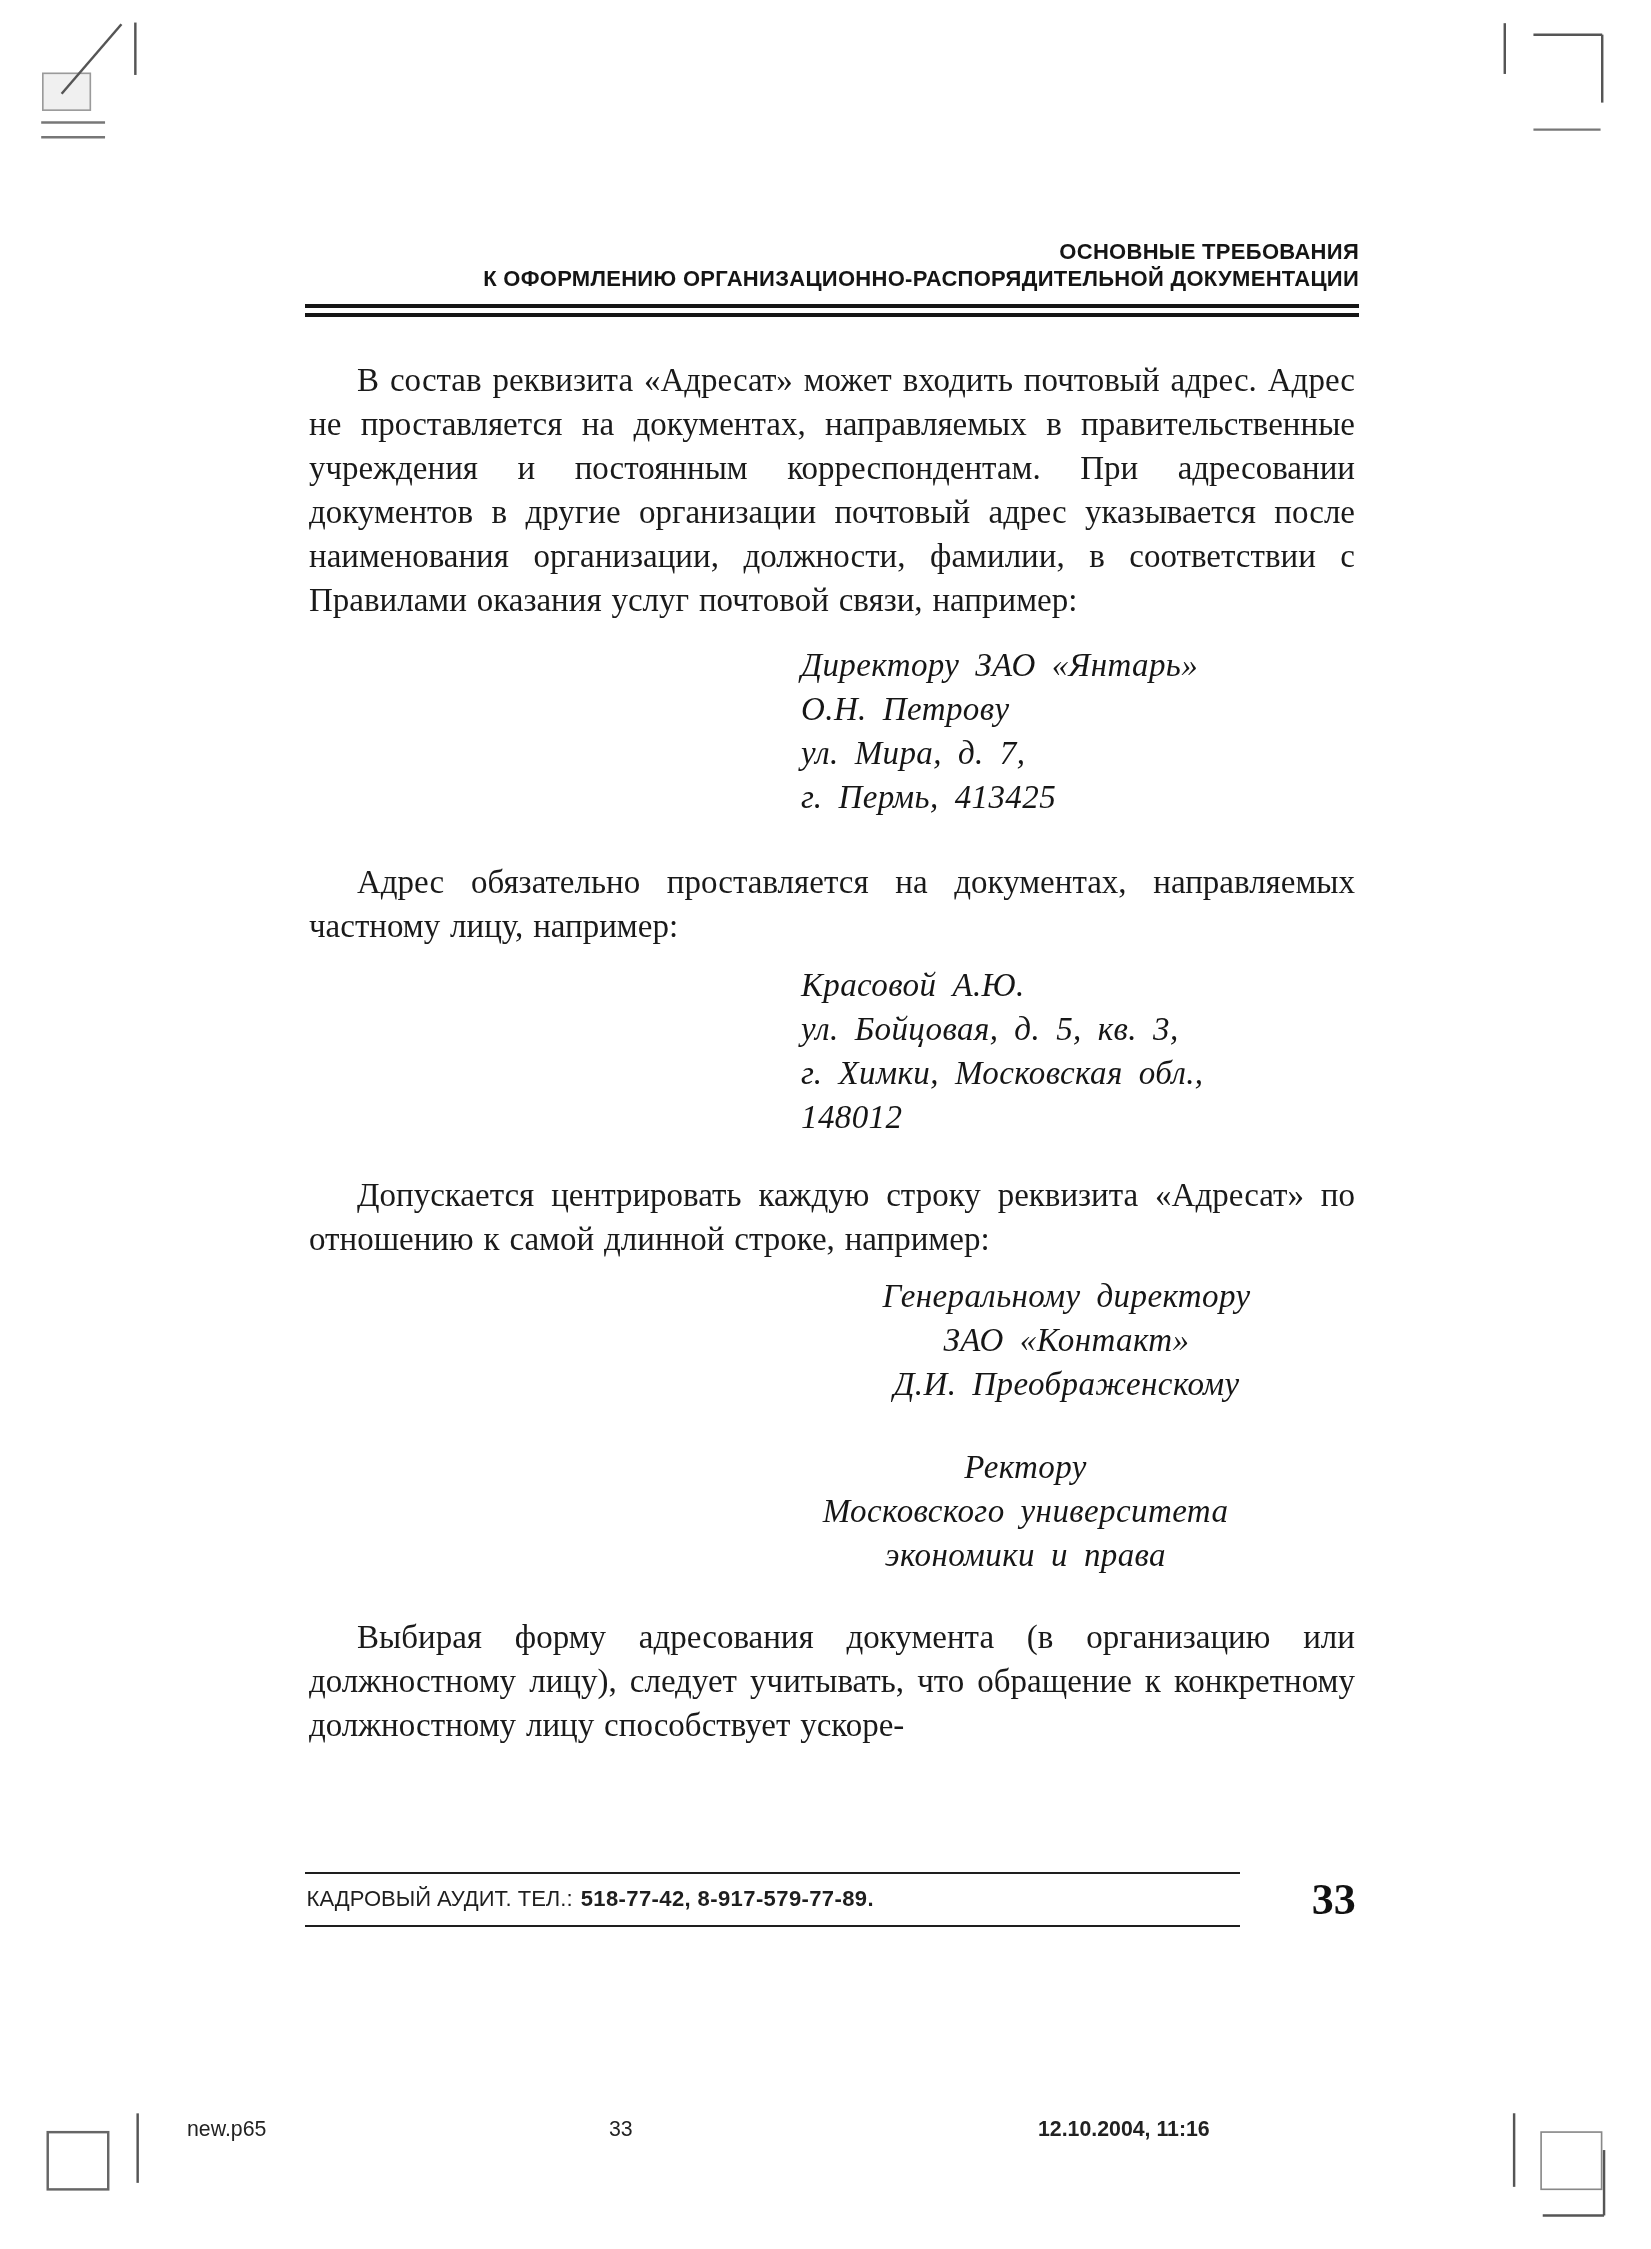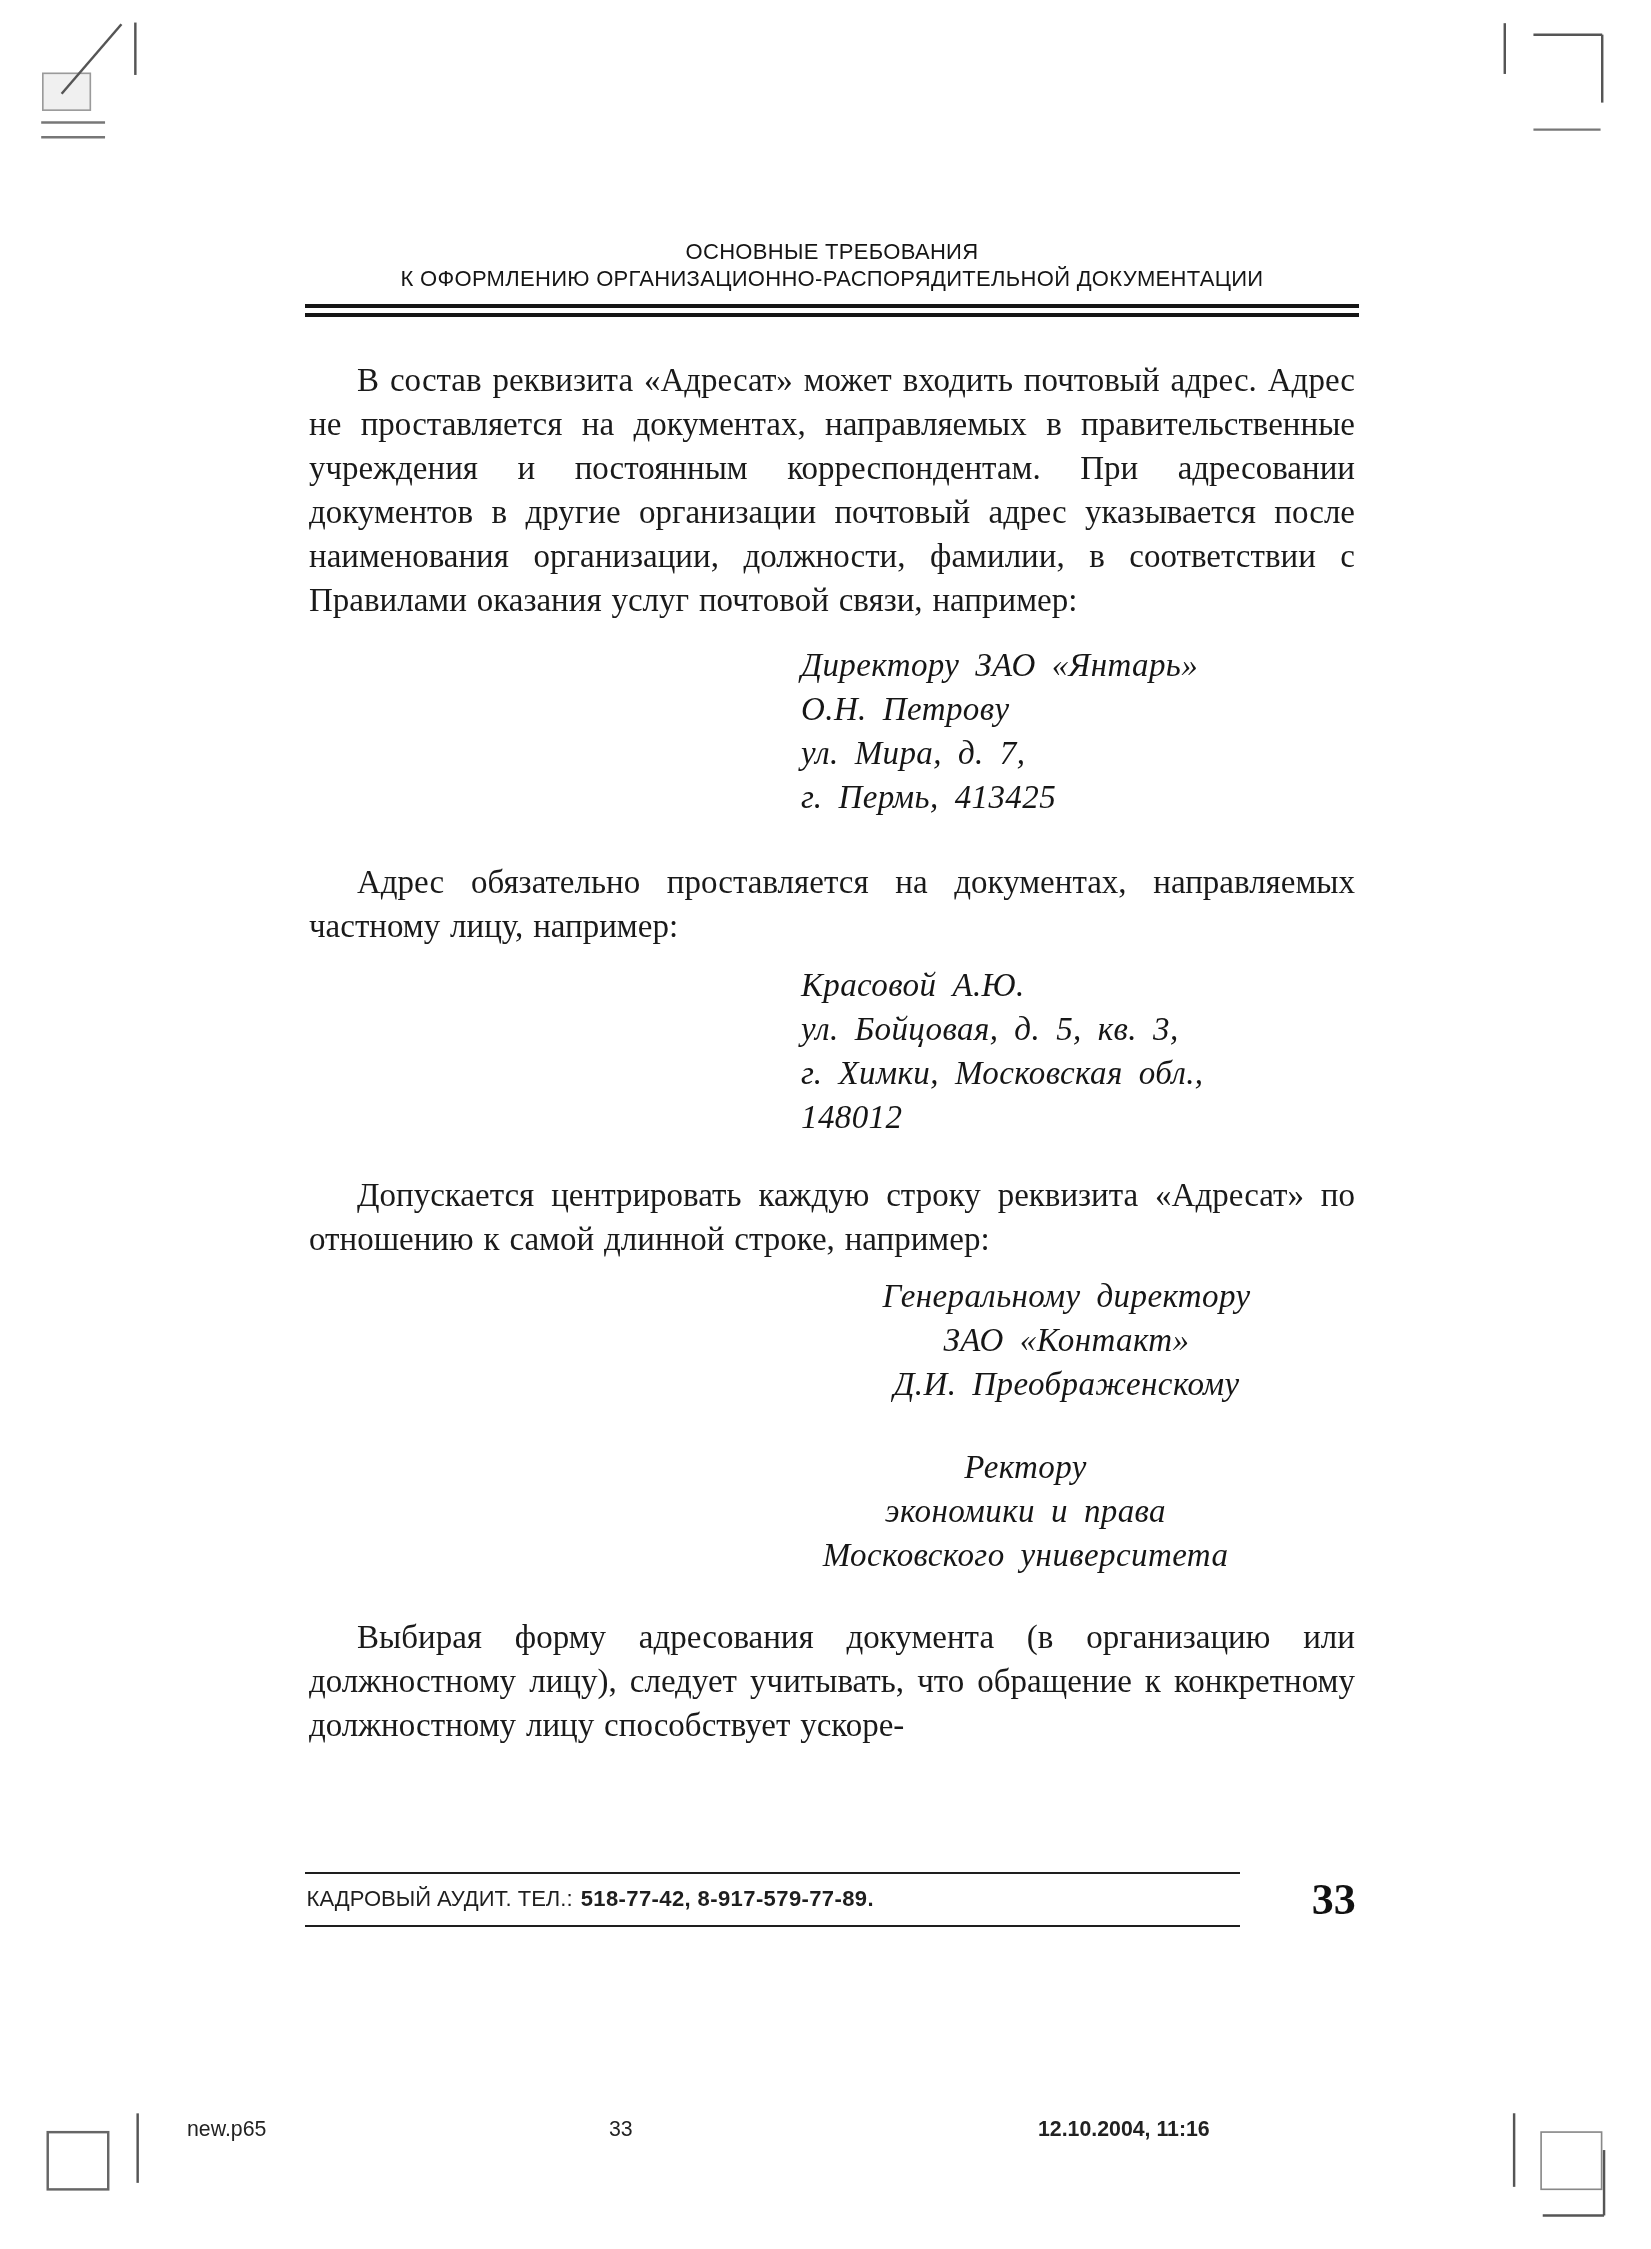--- a/index.html
+++ b/index.html
@@ -13,23 +13,23 @@
     font-family: "Liberation Serif", serif;
   }
   .cropmark { position: absolute; }
   .content {
     position: absolute;
     left: 305px;
     top: 238px;
     width: 1054px;
   }
   .doc-header {
-    text-align: center;
+    text-align: right;
     font-family: "Liberation Sans", sans-serif;
-    font-weight: normal;
+    font-weight: bold;
     font-size: 22px;
     line-height: 27px;
     letter-spacing: 0.3px;
     color: #151515;
   }
   .double-rule {
     margin-top: 11.5px;
     height: 5.7px;
     border-top: 4.1px solid #151515;
     border-bottom: 4.1px solid #151515;
@@ -165,22 +165,22 @@
     <p class="body-text p3">Допускается центрировать каждую строку реквизита «Адресат» по отношению к самой длинной строке, например:</p>
 
     <div class="example center-a">
       <div>Генеральному директору</div>
       <div>ЗАО «Контакт»</div>
       <div>Д.И. Преображенскому</div>
     </div>
 
     <div class="example center-b">
       <div>Ректору</div>
+      <div>Московского университета</div>
       <div>экономики и права</div>
-      <div>Московского университета</div>
     </div>
 
     <p class="body-text p4">Выбирая форму адресования документа (в организацию или должностному лицу), следует учитывать, что обращение к конкретному должностному лицу способствует ускоре-</p>
 
   </div>
 
   <div class="footer">
     <div class="footer-band">
       <span>КАДРОВЫЙ АУДИТ. ТЕЛ.:</span><span class="footer-phones">518-77-42, 8-917-579-77-89.</span>
     </div>

